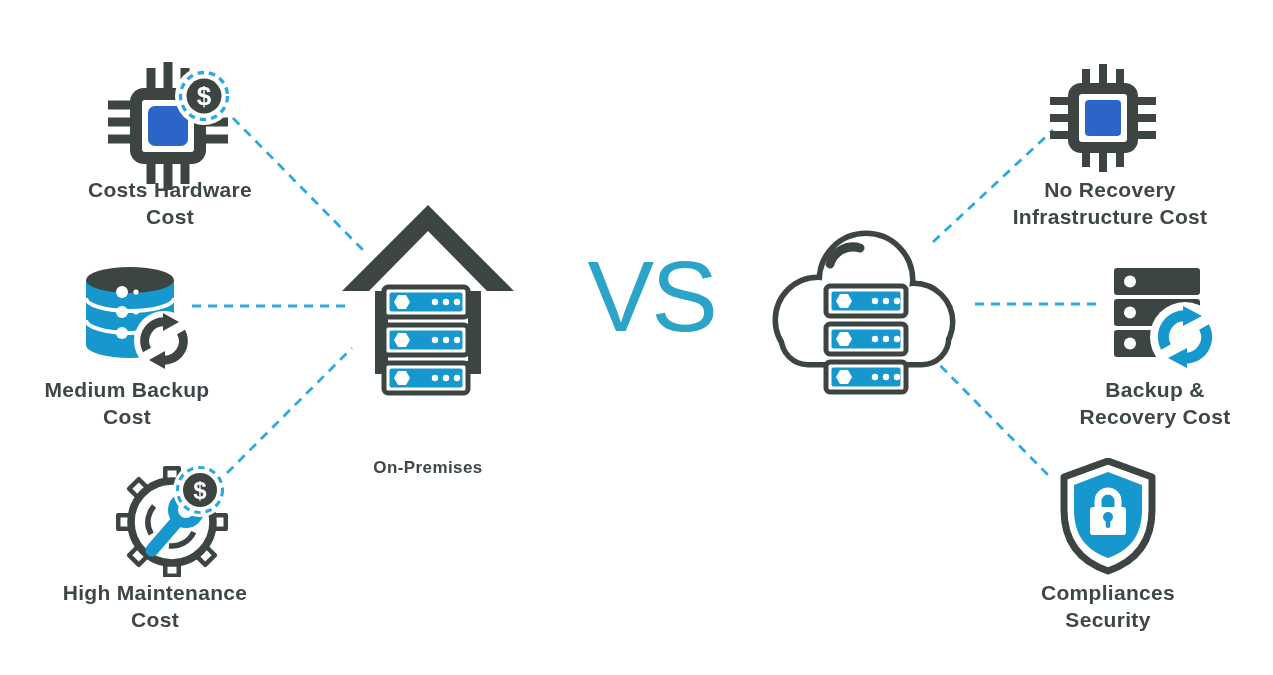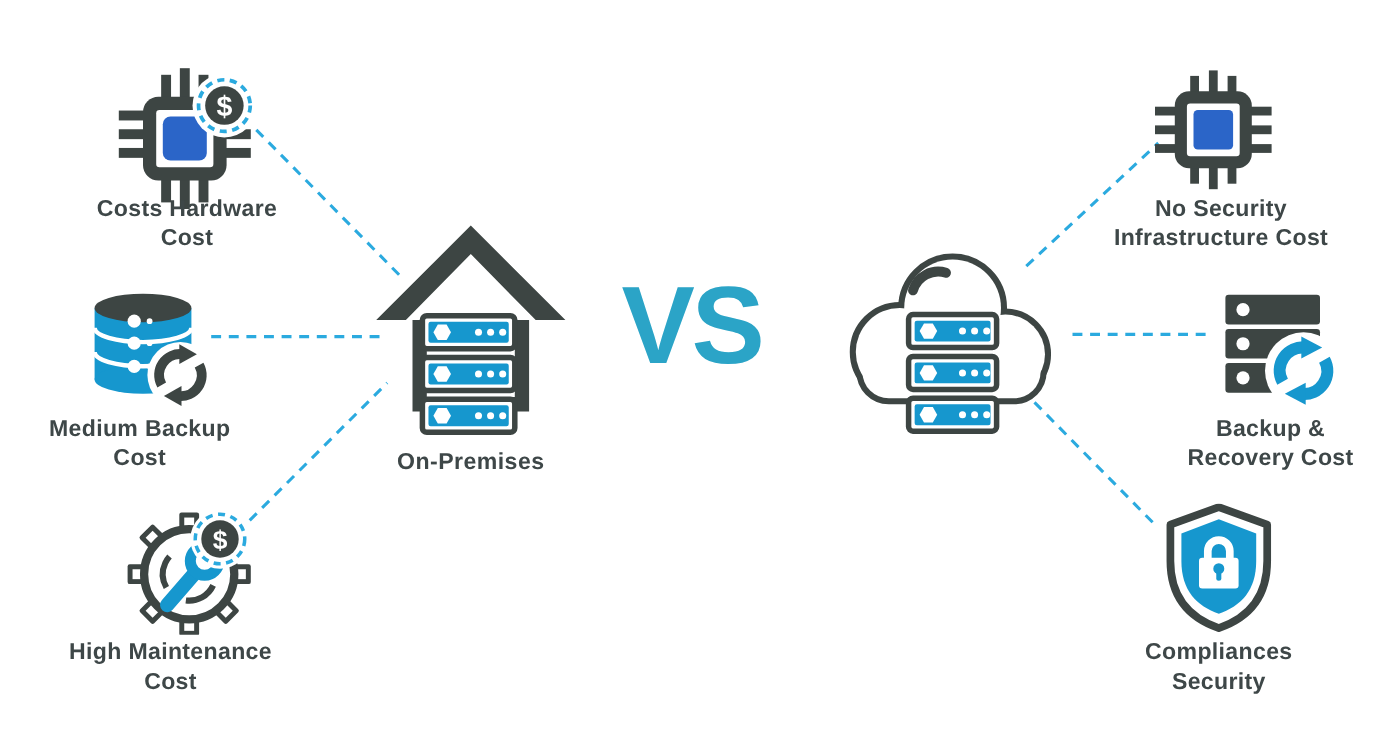--- a/index.html
+++ b/index.html
@@ -19,24 +19,24 @@
     font-family:"Liberation Sans",sans-serif;
   }
   .abs{position:absolute;}
   .connectors{position:absolute;left:0;top:0;}
   .connectors line{stroke:var(--dash-blue);stroke-width:2.8;stroke-dasharray:9 7;fill:none;}
   .label{
     position:absolute;text-align:center;color:var(--text);
     font-weight:700;font-size:21px;line-height:27px;letter-spacing:.3px;
   }
   .label span{display:block;}
-  .label.big{font-size:21px;line-height:28px;letter-spacing:.4px;}
+  .label.big{font-size:17px;line-height:28px;letter-spacing:.4px;margin-top:48px;}
   .vs{
-    position:absolute;left:565px;top:246px;width:150px;text-align:left;
-    font-size:100px;line-height:100px;font-weight:700;letter-spacing:-3px;
+    position:absolute;left:565px;top:246px;width:150px;text-align:right;
+    font-size:100px;line-height:100px;font-weight:400;letter-spacing:-3px;
     color:var(--teal-accent);
   }
   
   .f-dark{fill:var(--dark-slate);} .f-white{fill:#fff;}
   .f-blue{fill:var(--icon-blue);} .f-royal{fill:var(--royal-blue);}
   .s-dark{stroke:var(--dark-slate);} .s-blue{stroke:var(--icon-blue);}
   .s-white{stroke:#fff;} .s-dash{stroke:var(--dash-blue);}
   .nf{fill:none;}
   .cap{stroke-linecap:round;}
 </style>
@@ -294,21 +294,21 @@
     <span>Cost</span>
   </div>
   <div class="label" style="left:30px;top:579px;width:250px">
     <span>High Maintenance</span>
     <span>Cost</span>
   </div>
   <div class="label big" style="left:303px;top:406px;width:250px">
     <span>On-Premises</span>
   </div>
   <div class="label" style="left:985px;top:176px;width:250px">
-    <span>No Security</span>
+    <span>No Recovery</span>
     <span>Infrastructure Cost</span>
   </div>
   <div class="label" style="left:1030px;top:376px;width:250px">
     <span>Backup &amp;</span>
     <span>Recovery Cost</span>
   </div>
   <div class="label" style="left:983px;top:579px;width:250px">
     <span>Compliances</span>
     <span>Security</span>
   </div>

